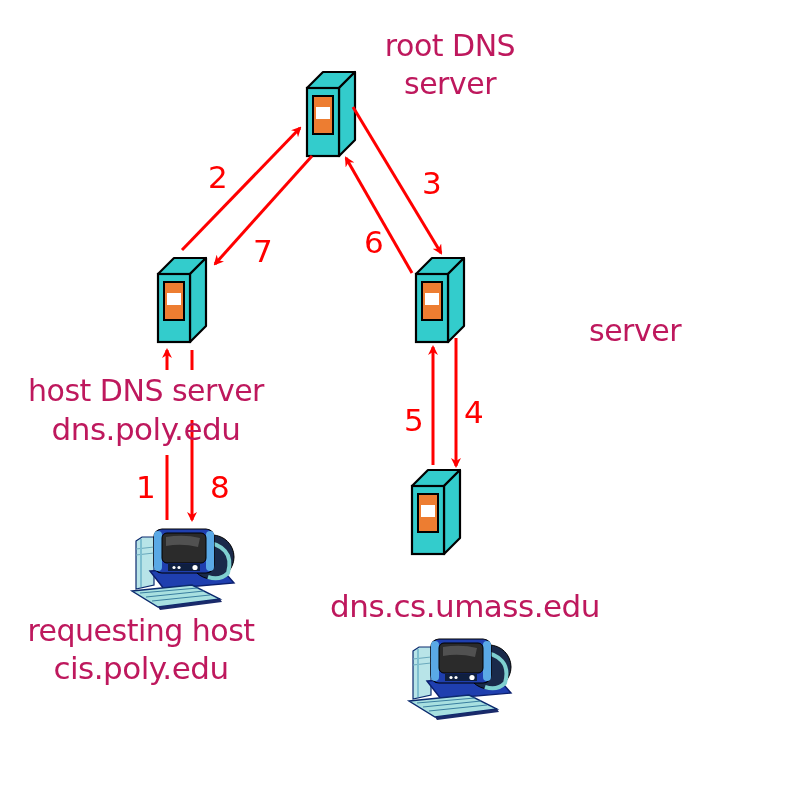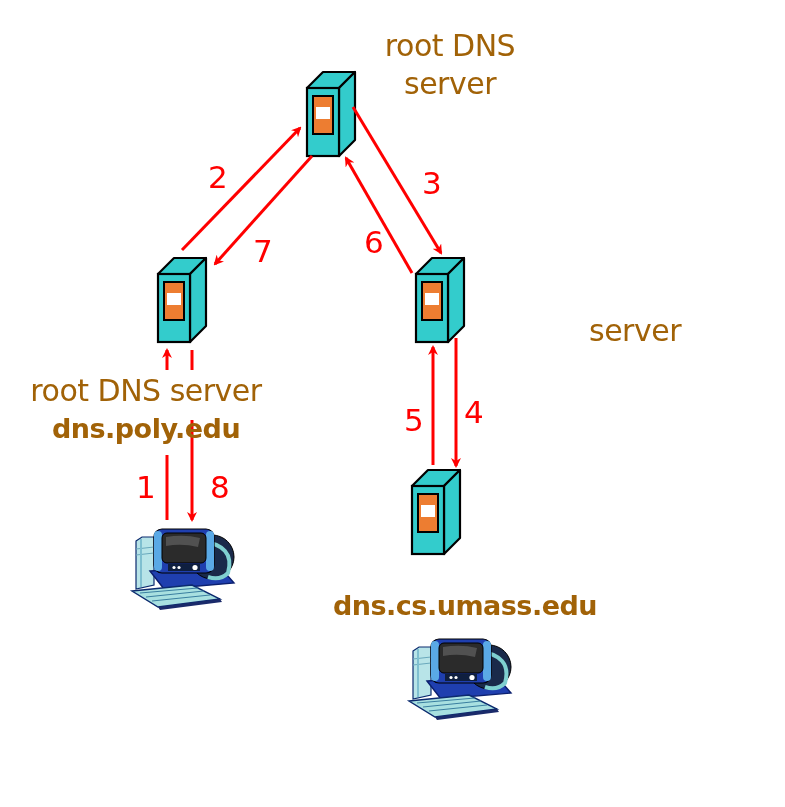--- a/index.html
+++ b/index.html
@@ -1,20 +1,20 @@
 <!DOCTYPE html>
 <html><head>
   <meta charset="utf-8">
   <style>
     html, body { margin: 0; padding: 0; background: #ffffff; }
     body { width: 785px; height: 807px; position: relative; overflow: hidden; }
     #stage { position: absolute; left: 0; top: 0; width: 785px; height: 807px; }
-    .lbl { position: absolute; font-family: "DejaVu Sans", sans-serif; color: #a16207; white-space: nowrap; text-align: center; }
+    .lbl { position: absolute; font-family: "DejaVu Sans", sans-serif; color: #be185d; white-space: nowrap; text-align: center; }
     .lbl-reg { font-size: 30px; font-weight: normal; letter-spacing: -0.5px; line-height: 36px; }
-    .lbl-bold { font-size: 27px; font-weight: bold; letter-spacing: -0.5px; line-height: 32px; }
+    .lbl-bold { font-size: 31px; font-weight: normal; letter-spacing: -0.5px; line-height: 32px; }
     .num { position: absolute; font-family: "DejaVu Sans", sans-serif; font-size: 31px; line-height: 31px; }
   </style>
 </head>
 <body>
 
 <div id="stage">
 
   <svg width="785" height="807" style="position:absolute;left:0;top:0">
     <defs>
       <marker id="arrowhead" markerWidth="10" markerHeight="10" refX="8" refY="5" orient="auto" markerUnits="userSpaceOnUse">
@@ -97,20 +97,22 @@
   <div class="num" style="left:404px;top:405px;color:#ff0000">5</div>
   <div class="num" style="left:364px;top:227px;color:#ff0000">6</div>
   <div class="num" style="left:253px;top:236px;color:#ff0000">7</div>
   <div class="num" style="left:210px;top:472px;color:#ff0000">8</div>
 
   <div class="lbl lbl-reg" style="left:360px;top:28px;width:180px">root DNS</div>
   <div class="lbl lbl-reg" style="left:360px;top:66px;width:180px">server</div>
 
   <div class="lbl lbl-reg" style="left:545px;top:313px;width:180px">server</div>
 
-  <div class="lbl lbl-reg" style="left:0px;top:373px;width:292px">root DNS server</div>
+  <div class="lbl lbl-reg" style="left:0px;top:373px;width:292px">host DNS server</div>
   <div class="lbl lbl-bold" style="left:0px;top:413px;width:292px">dns.poly.edu</div>
 
   <div class="lbl lbl-bold" style="left:270px;top:590px;width:390px">dns.cs.umass.edu</div>
 
+  <div class="lbl lbl-reg" style="left:0px;top:613px;width:282px">requesting host</div>
+  <div class="lbl lbl-bold" style="left:0px;top:652px;width:282px">cis.poly.edu</div>
 
 
 </div>
 
 </body></html>

